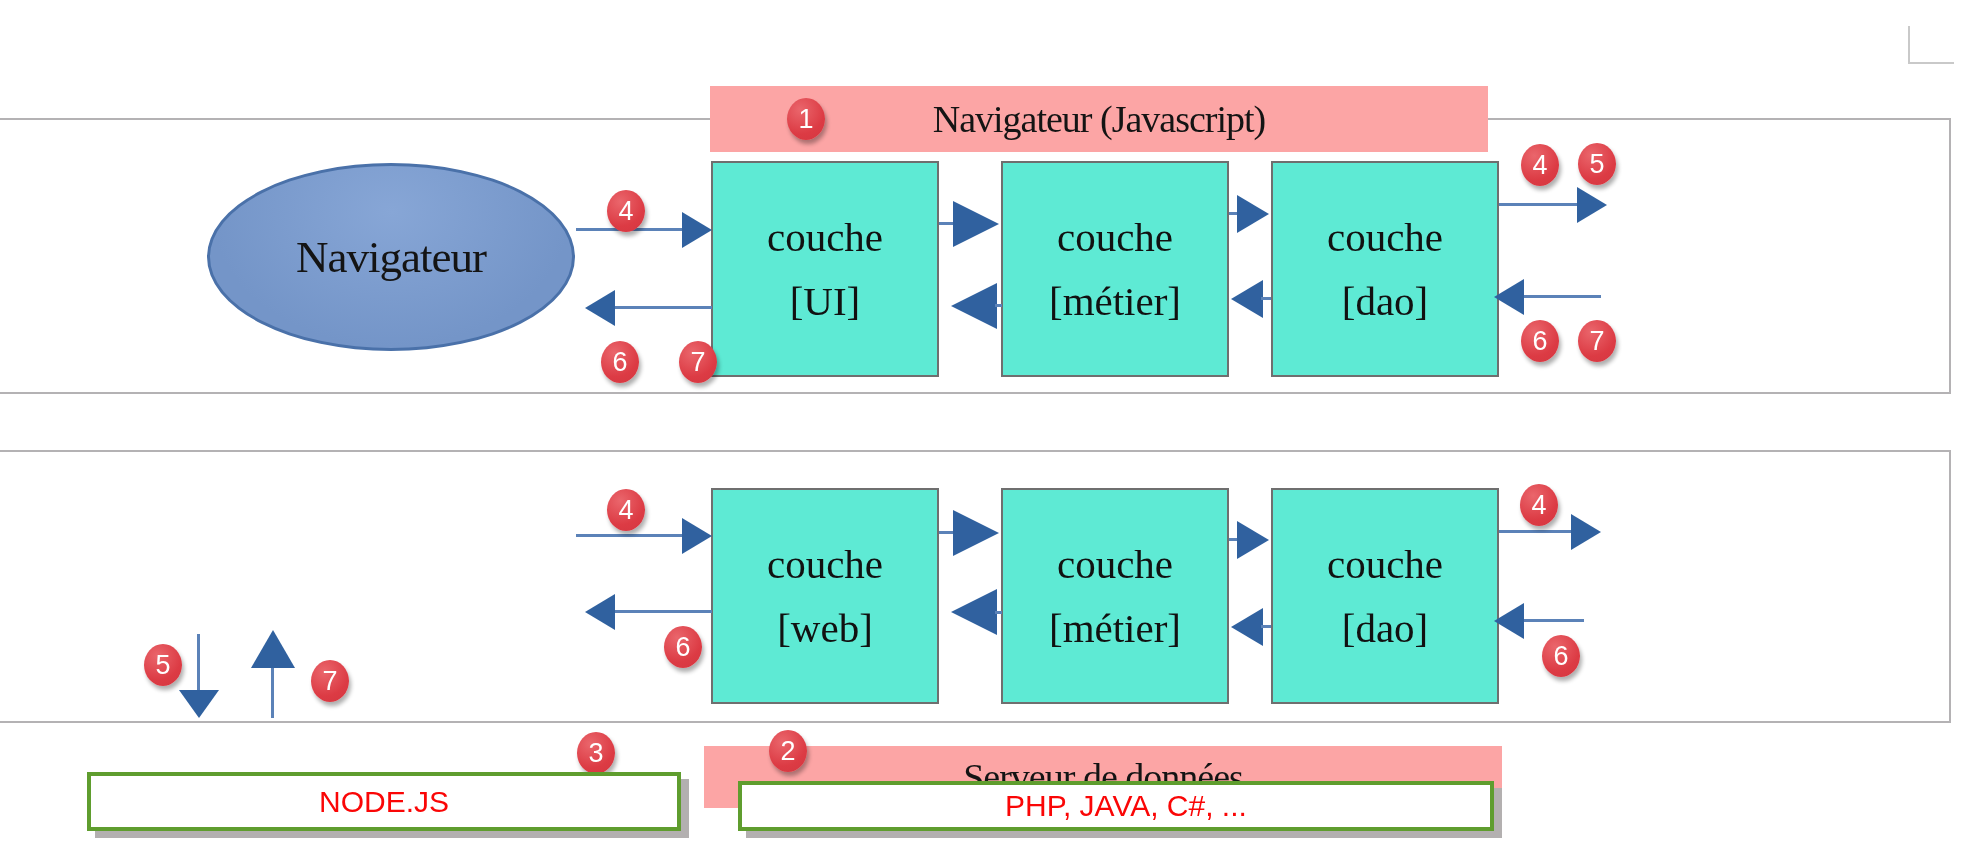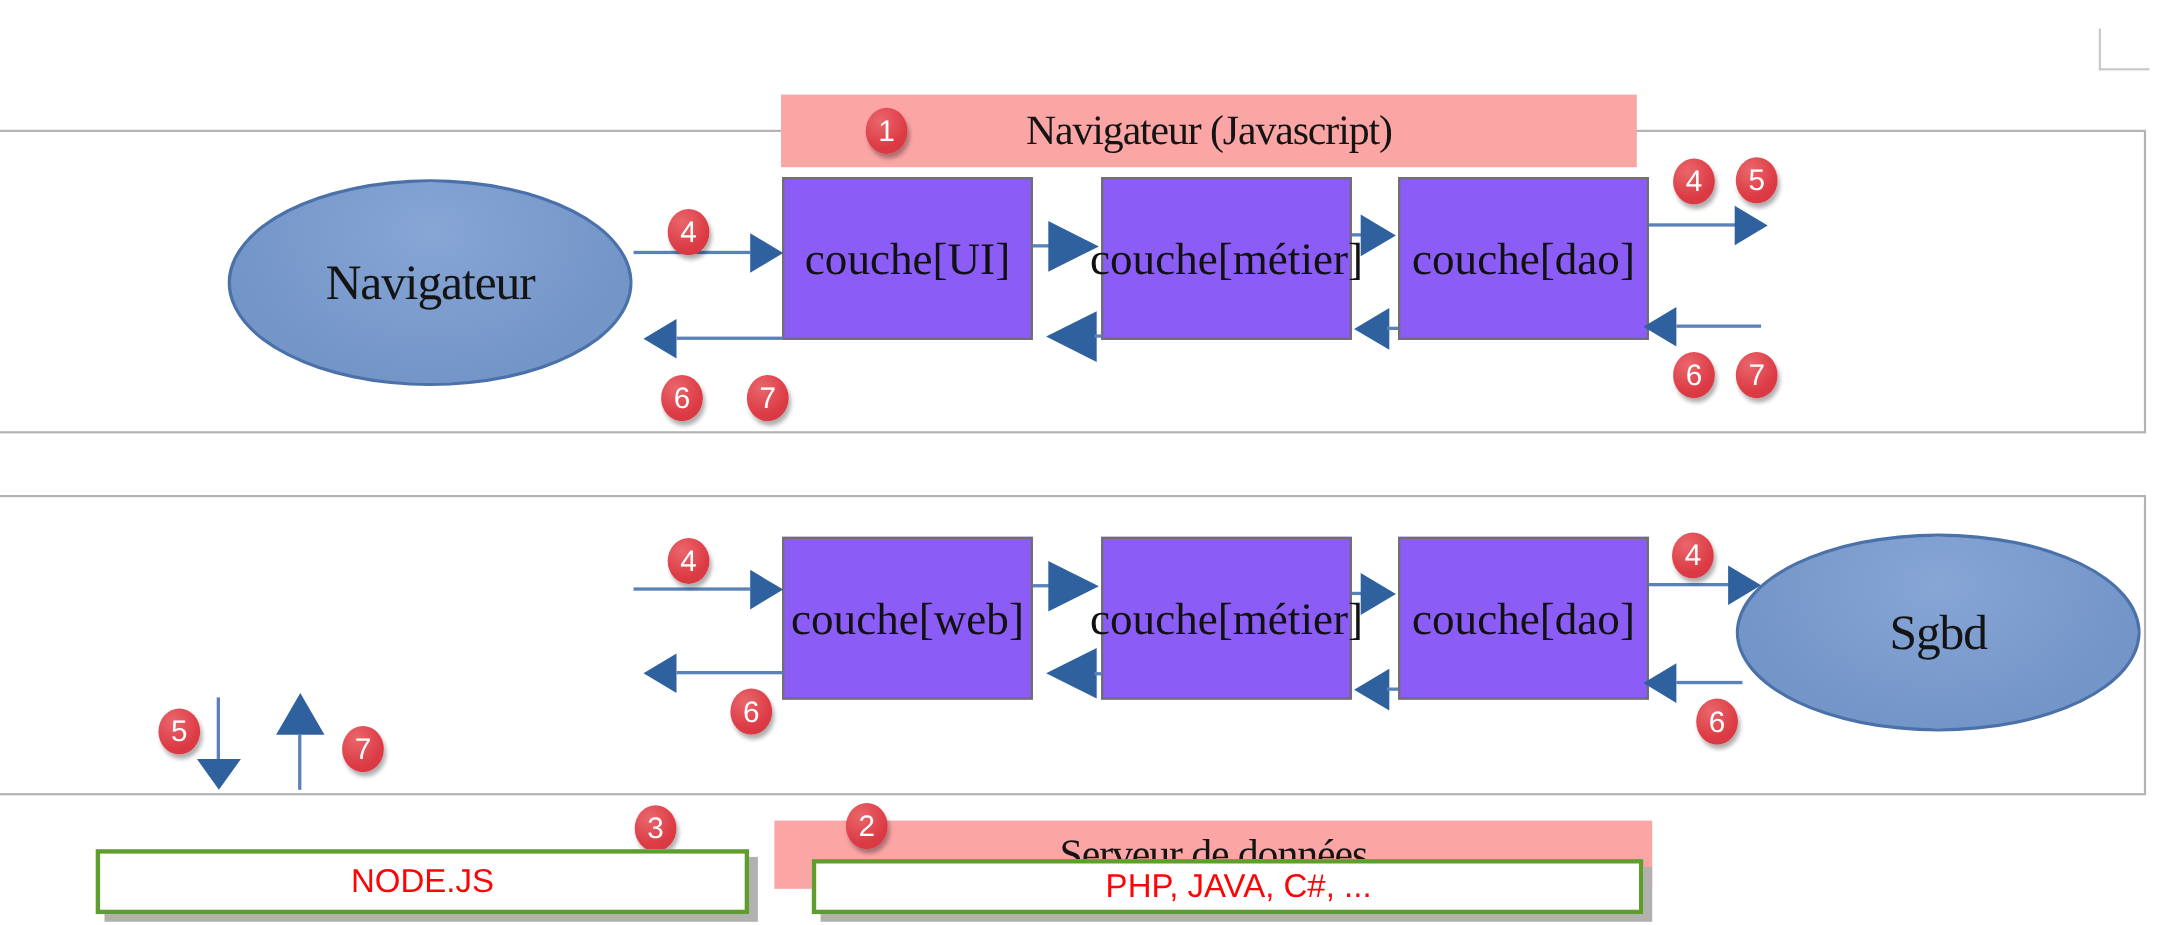--- a/index.html
+++ b/index.html
@@ -22,22 +22,22 @@
   .pink.pages{left:34px;top:718px;width:655px;height:62px;}
   .pink.donnees{left:704px;top:718px;width:798px;height:62px;margin-top:28px;}
   
   .actor{position:absolute;border-radius:50%;border:3px solid #4a71a9;
          background:radial-gradient(ellipse at 50% 25%, #87a6d6 0%, #7495c8 70%);
          display:flex;align-items:center;justify-content:center;
          font-size:45px;letter-spacing:-1px;color:#141414;}
   .actor.user{left:207px;top:163px;width:368px;height:188px;}
   .actor.sgbd{left:1578px;top:485px;width:368px;height:180px;}
   
-  .layer{position:absolute;width:228px;height:148px;background:#8b5cf6;border:2px solid #6f6f6f;
-         display:flex;flex-direction:row;align-items:center;justify-content:center;
+  .layer{position:absolute;width:228px;height:216px;background:#5eead4;border:2px solid #6f6f6f;
+         display:flex;flex-direction:column;align-items:center;justify-content:center;
          font-size:41px;line-height:64px;color:#111;text-align:center;}
   .r1{top:161px;} .r2{top:488px;}
   .c1{left:711px;} .c2{left:1001px;} .c3{left:1271px;}
   
   .ln{position:absolute;height:3px;background:#5b82b8;}
   .vln{position:absolute;width:3px;background:#5b82b8;}
   .tri{position:absolute;width:0;height:0;}
   .tr-sm{border-top:18px solid transparent;border-bottom:18px solid transparent;border-left:30px solid #30619f;}
   .tr-big{border-top:23px solid transparent;border-bottom:23px solid transparent;border-left:46px solid #30619f;}
   .tr-med{border-top:19px solid transparent;border-bottom:19px solid transparent;border-left:32px solid #30619f;}
@@ -73,23 +73,20 @@
 
   <div class="pink navigateur">
     <span>Navigateur (Javascript)</span>
   </div>
   <div class="pink donnees">
     <span>Serveur de données</span>
   </div>
 
   <div class="actor user">
     <span>Navigateur</span>
-  </div>
-  <div class="actor sgbd">
-    <span>Sgbd</span>
   </div>
 
   <div class="layer r1 c1">
     <span>couche</span>
     <span>[UI]</span>
   </div>
   <div class="layer r1 c2">
     <span>couche</span>
     <span>[métier]</span>
   </div>

